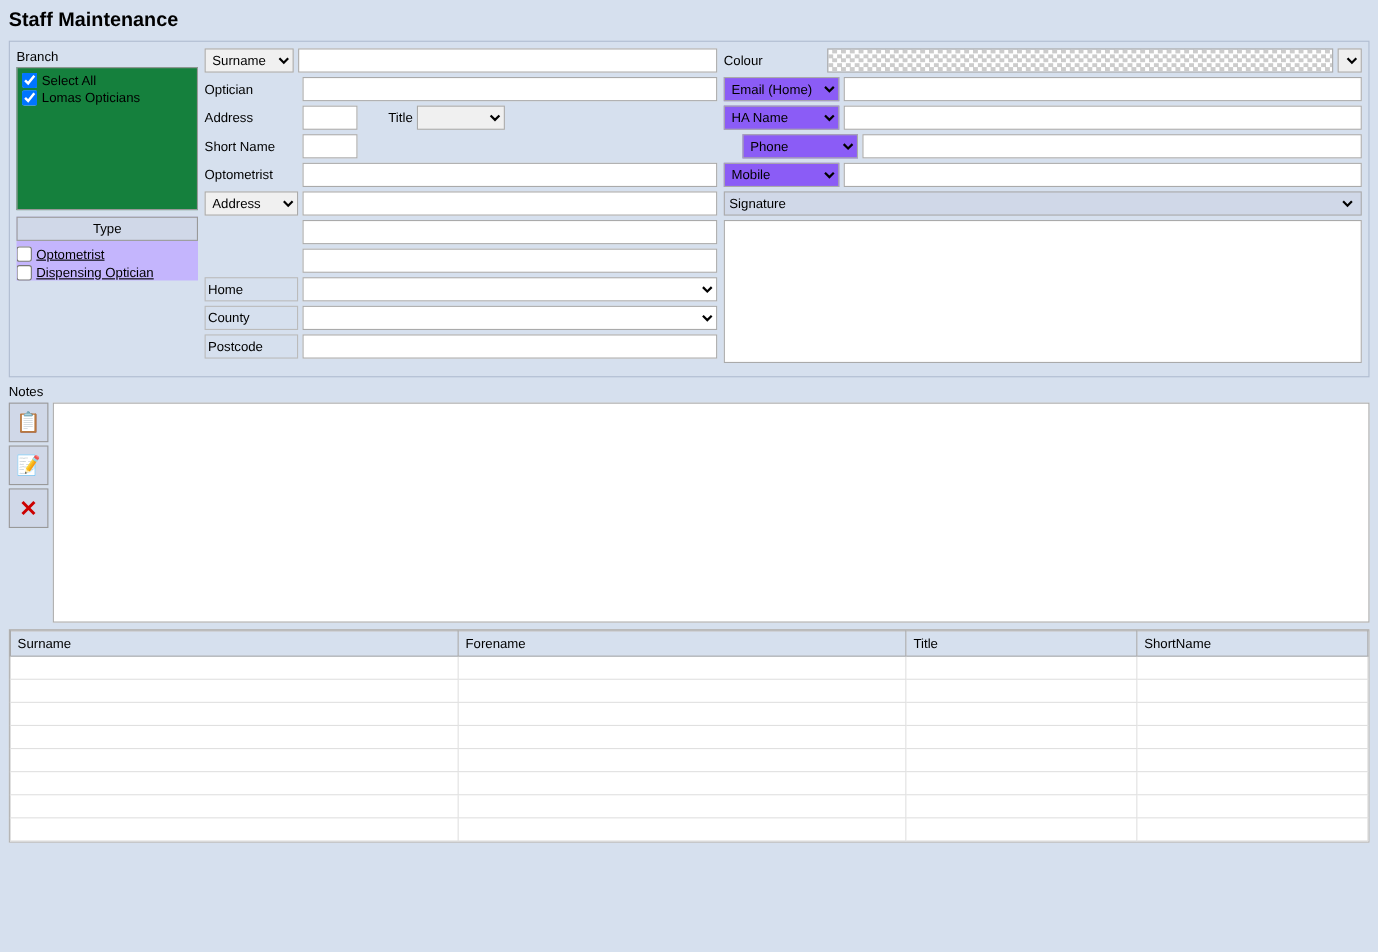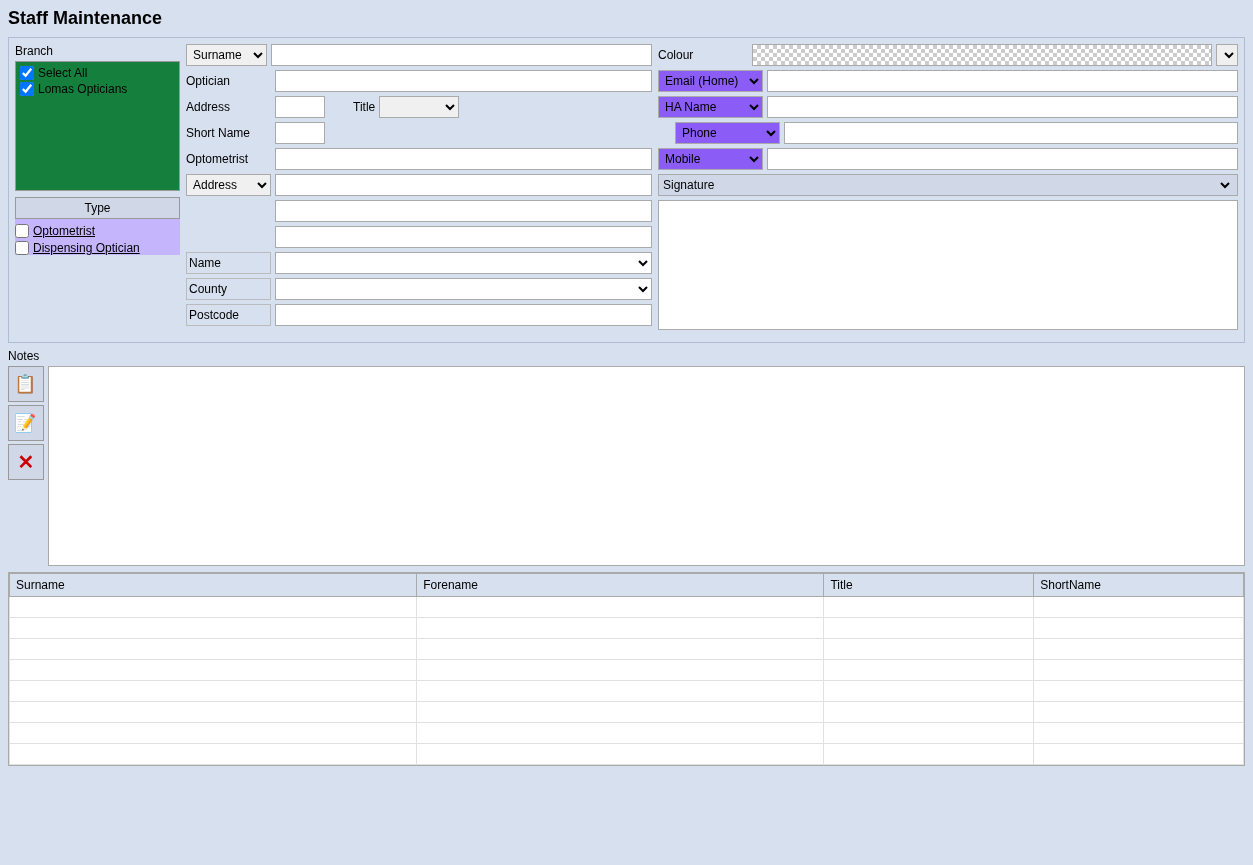--- a/index.html
+++ b/index.html
@@ -373,21 +373,21 @@
 
             <div class="addr-line">
               <input type="text" style="">
             </div>
 
             <div class="addr-line">
               <input type="text" style="">
             </div>
 
             <div class="town-county-row">
-              <div class="town-label">Name</div>
+              <div class="town-label">Home</div>
               <select class="town-select">
                 <option></option>
               </select>
             </div>
 
             <div class="town-county-row">
               <div class="town-label">County</div>
               <select class="town-select">
                 <option></option>
               </select>

